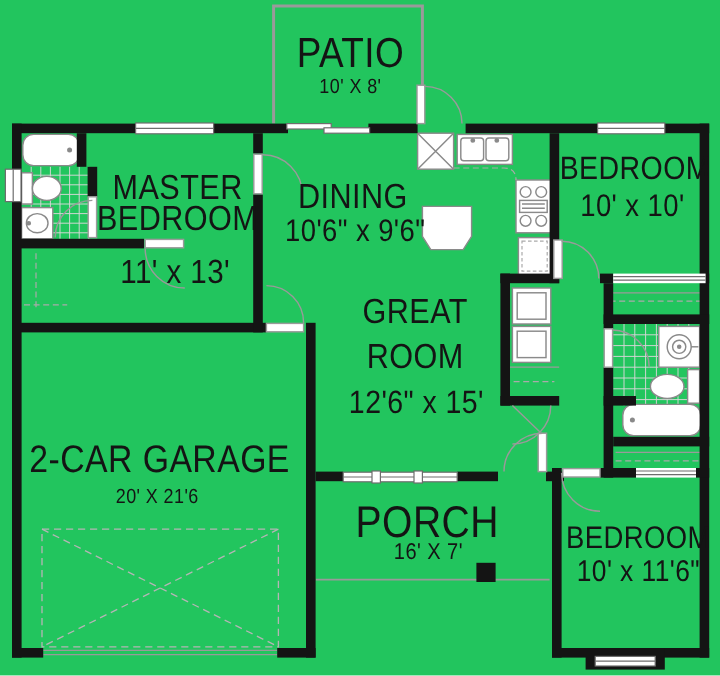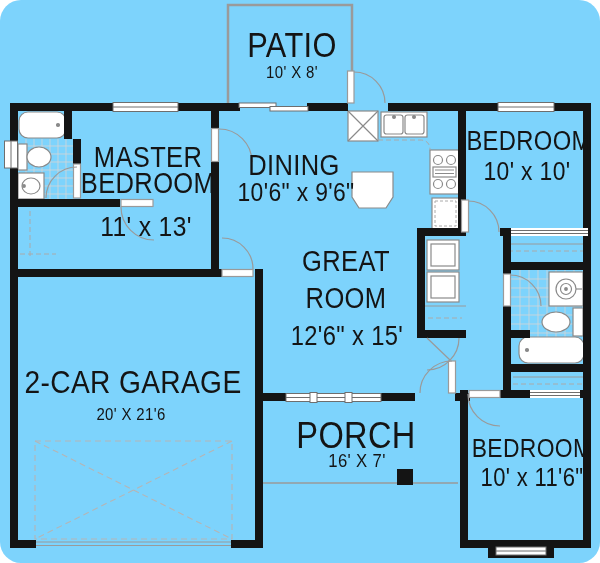--- a/index.html
+++ b/index.html
@@ -1,17 +1,17 @@
 <!DOCTYPE html>
 <html><head>
 <meta charset="utf-8">
 <style>
   html,body{margin:0;padding:0;background:#fff;}
-  #plan{position:relative;width:600px;height:563px;background:#7dd3fc;overflow:hidden;
-        font-family:"Liberation Sans",sans-serif;border-radius:21px;}
+  #plan{position:relative;width:600px;height:563px;background:#22c55e;overflow:hidden;
+        font-family:"Liberation Sans",sans-serif;}
   #plan svg{position:absolute;left:0;top:0;}
   .lbl{position:absolute;transform:translate(-50%,-50%) scaleX(.88);
        white-space:nowrap;color:#141414;letter-spacing:.4px;
        font-family:"Liberation Sans",sans-serif;line-height:1;}
 </style>
 </head>
 <body>
 
 <div id="plan">
 

